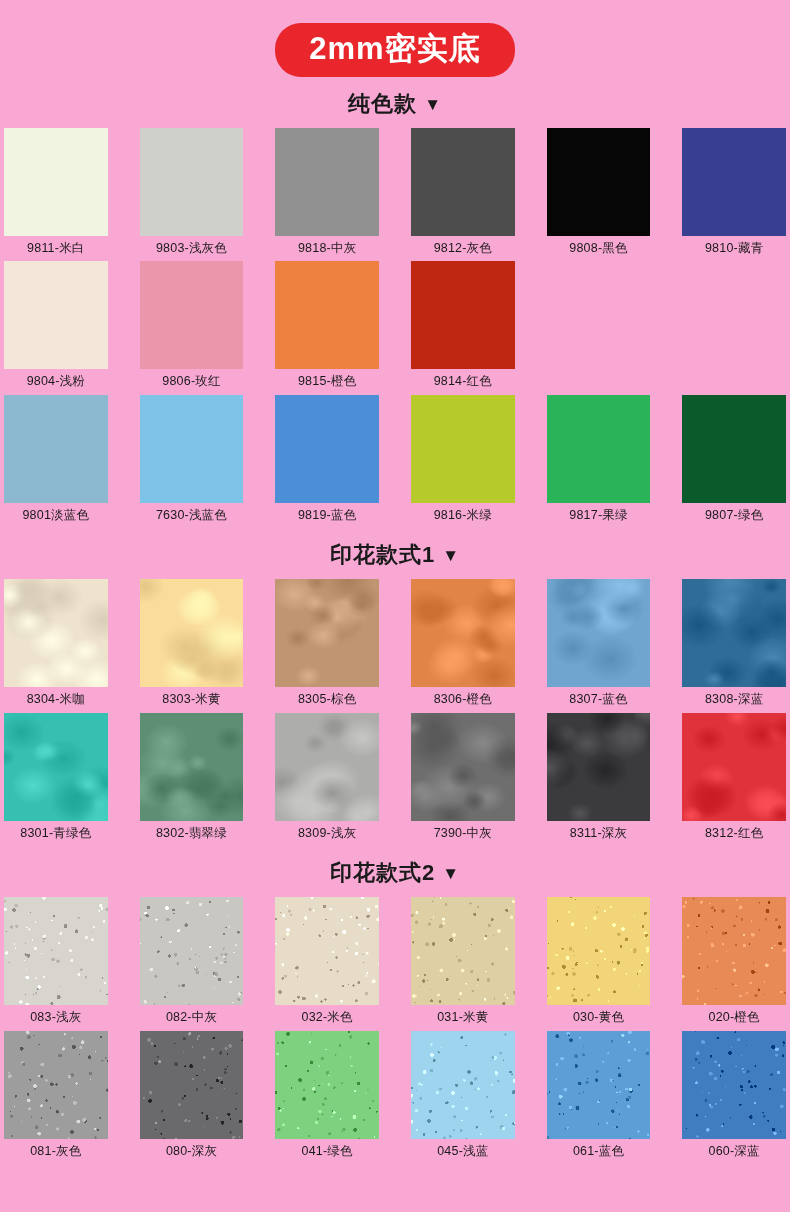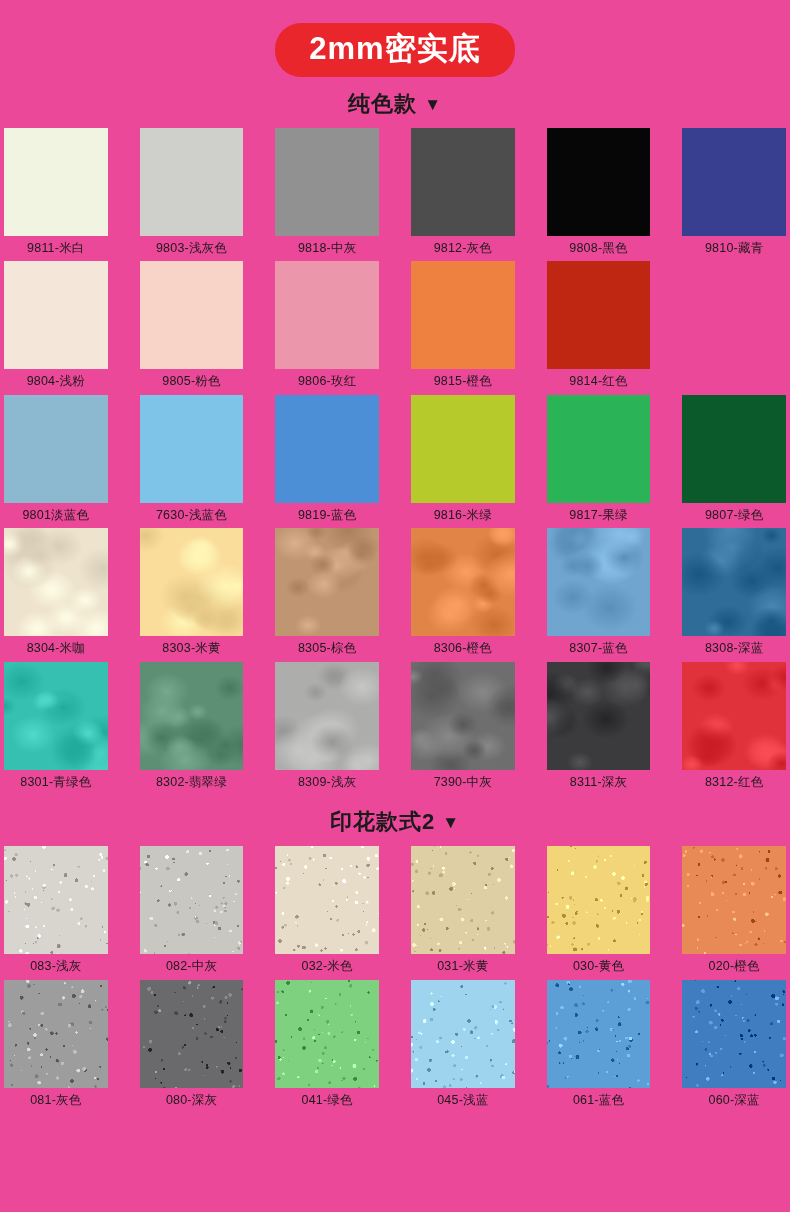--- a/index.html
+++ b/index.html
@@ -11,21 +11,21 @@
     width: 790px;
     height: 1212px;
     font-family: "Liberation Sans", sans-serif;
     color: #222;
     overflow: hidden;
   }
   .page {
     position: relative;
     width: 790px;
     height: 1212px;
-    background: #ec4899;
+    background: #f9a8d4;
   }
 
   
   .banner-wrap {
     display: flex;
     justify-content: center;
     padding-top: 23px;
   }
   .banner {
     background: #e8262b;
@@ -122,24 +122,20 @@
             <div class="swatch" style="background: rgb(56, 63, 144);"></div>
             <div class="caption">9810-藏青</div>
           </div>
         </div>
         <div class="grid">
           <div class="cell">
             <div class="swatch" style="background: rgb(245, 230, 218);"></div>
             <div class="caption">9804-浅粉</div>
           </div>
           <div class="cell">
-            <div class="swatch" style="background: rgb(248, 211, 200);"></div>
-            <div class="caption">9805-粉色</div>
-          </div>
-          <div class="cell">
             <div class="swatch" style="background: rgb(235, 150, 171);"></div>
             <div class="caption">9806-玫红</div>
           </div>
           <div class="cell">
             <div class="swatch" style="background: rgb(238, 128, 64);"></div>
             <div class="caption">9815-橙色</div>
           </div>
           <div class="cell">
             <div class="swatch" style="background: rgb(192, 39, 19);"></div>
             <div class="caption">9814-红色</div>
@@ -166,20 +162,21 @@
             <div class="swatch" style="background: rgb(43, 180, 87);"></div>
             <div class="caption">9817-果绿</div>
           </div>
           <div class="cell">
             <div class="swatch" style="background: rgb(11, 90, 43);"></div>
             <div class="caption">9807-绿色</div>
           </div>
         </div>
       </div>
       <div class="section-block">
+        <div class="section-title"><span>印花款式1</span> <span class="tri">▼</span></div>
         <div class="grid">
           <div class="cell">
             <div class="swatch" style="background: radial-gradient(29% 23% at 60% 83%, rgb(255, 253, 230) 0%, rgba(0, 0, 0, 0) 70%), radial-gradient(25% 20% at 27% 11%, rgb(216, 205, 182) 0%, rgba(0, 0, 0, 0) 70%), radial-gradient(20% 16% at 34% 25%, rgb(216, 205, 182) 0%, rgba(0, 0, 0, 0) 70%), radial-gradient(33% 26% at 53% 17%, rgb(216, 205, 182) 0%, rgba(0, 0, 0, 0) 70%), radial-gradient(26% 21% at 24% 40%, rgb(255, 253, 230) 0%, rgba(0, 0, 0, 0) 70%), radial-gradient(35% 28% at 89% 93%, rgb(255, 253, 230) 0%, rgba(0, 0, 0, 0) 70%), radial-gradient(22% 18% at 5% 15%, rgb(255, 253, 230) 0%, rgba(0, 0, 0, 0) 70%), radial-gradient(31% 25% at 11% 20%, rgb(216, 205, 182) 0%, rgba(0, 0, 0, 0) 70%), radial-gradient(36% 29% at 96% 38%, rgb(216, 205, 182) 0%, rgba(0, 0, 0, 0) 70%), radial-gradient(38% 30% at 25% 36%, rgb(216, 205, 182) 0%, rgba(0, 0, 0, 0) 70%), radial-gradient(34% 27% at 46% 57%, rgb(255, 253, 230) 0%, rgba(0, 0, 0, 0) 70%), radial-gradient(30% 24% at 32% 93%, rgb(255, 253, 230) 0%, rgba(0, 0, 0, 0) 70%), radial-gradient(23% 18% at 78% 67%, rgb(255, 253, 230) 0%, rgba(0, 0, 0, 0) 70%), radial-gradient(32% 26% at 24% 11%, rgb(216, 205, 182) 0%, rgba(0, 0, 0, 0) 70%), linear-gradient(rgb(238, 227, 204), rgb(238, 227, 204));"></div>
             <div class="caption">8304-米咖</div>
           </div>
           <div class="cell">
             <div class="swatch" style="background: radial-gradient(27% 22% at 51% 74%, rgb(228, 198, 133) 0%, rgba(0, 0, 0, 0) 70%), radial-gradient(40% 32% at 82% 54%, rgb(255, 246, 181) 0%, rgba(0, 0, 0, 0) 70%), radial-gradient(21% 17% at 83% 86%, rgb(228, 198, 133) 0%, rgba(0, 0, 0, 0) 70%), radial-gradient(36% 29% at 85% 84%, rgb(228, 198, 133) 0%, rgba(0, 0, 0, 0) 70%), radial-gradient(32% 26% at 66% 64%, rgb(228, 198, 133) 0%, rgba(0, 0, 0, 0) 70%), radial-gradient(31% 25% at 59% 27%, rgb(255, 246, 181) 0%, rgba(0, 0, 0, 0) 70%), radial-gradient(32% 26% at 56% 26%, rgb(255, 246, 181) 0%, rgba(0, 0, 0, 0) 70%), radial-gradient(17% 14% at 63% 83%, rgb(228, 198, 133) 0%, rgba(0, 0, 0, 0) 70%), radial-gradient(27% 22% at 5% 7%, rgb(228, 198, 133) 0%, rgba(0, 0, 0, 0) 70%), radial-gradient(21% 17% at 65% 84%, rgb(228, 198, 133) 0%, rgba(0, 0, 0, 0) 70%), radial-gradient(36% 29% at 44% 63%, rgb(228, 198, 133) 0%, rgba(0, 0, 0, 0) 70%), radial-gradient(33% 26% at 42% 87%, rgb(255, 246, 181) 0%, rgba(0, 0, 0, 0) 70%), radial-gradient(20% 16% at 60% 18%, rgb(255, 246, 181) 0%, rgba(0, 0, 0, 0) 70%), radial-gradient(18% 14% at 94% 54%, rgb(255, 246, 181) 0%, rgba(0, 0, 0, 0) 70%), linear-gradient(rgb(250, 220, 155), rgb(250, 220, 155));"></div>
             <div class="caption">8303-米黄</div>
           </div>
           <div class="cell">

